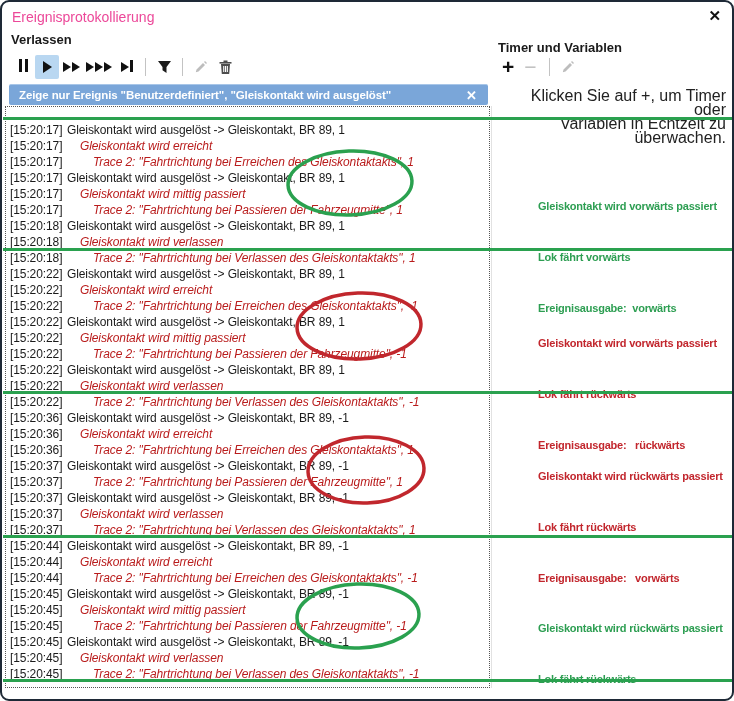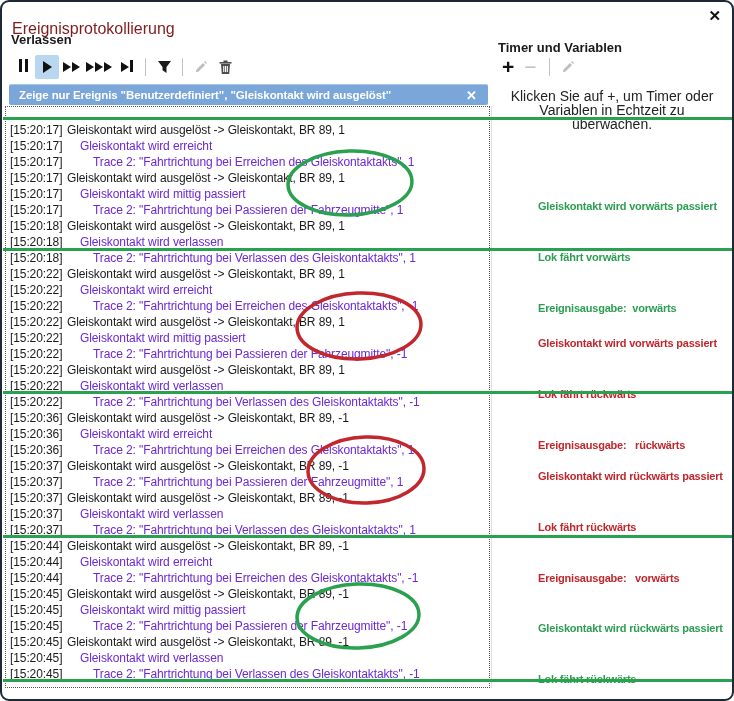--- a/index.html
+++ b/index.html
@@ -4,21 +4,21 @@
 <style>
   html,body{margin:0;padding:0;background:#ffffff;}
   *{box-sizing:border-box;}
   .window{
     position:relative;width:734px;height:701px;background:#fff;
     border:2px solid #1e2936;border-radius:9px;overflow:hidden;
     font-family:"Liberation Sans",sans-serif;color:#1a1a1a;
   }
   
   .titlebar{position:absolute;left:0;top:0;width:100%;height:30px;}
-  .title{position:absolute;left:10px;top:18px;font-size:16px;color:#7f1d1d;}
+  .title{position:absolute;left:10px;top:7px;font-size:14px;color:#ec4899;}
   .win-close{position:absolute;right:11px;top:5px;font-size:15px;font-weight:bold;color:#111;cursor:pointer;line-height:18px;}
   
   .h-left{position:absolute;left:9px;top:30px;font-size:13px;font-weight:bold;}
   .h-right{position:absolute;left:496px;top:30px;font-size:13px;font-weight:bold;margin-top:8px;}
   
   .toolbar{position:absolute;left:9px;top:52px;height:26px;display:flex;align-items:center;}
   .tbtn{height:24px;min-width:24px;display:flex;align-items:center;justify-content:center;padding:0 3px;border-radius:2px;}
   .tbtn.active{background:#b9d7f1;}
   .tsep{width:1px;height:18px;background:#c3c3c3;margin:0 6px;}
   .tri{width:0;height:0;border-top:6px solid transparent;border-bottom:6px solid transparent;border-left:9px solid #111;display:inline-block;}
@@ -41,27 +41,27 @@
   
   .log{
     position:absolute;left:3px;top:104px;width:485px;height:582px;
     border:1px dotted #555;background:#fff;overflow:hidden;padding-top:15px;
   }
   .row{height:16px;line-height:16px;font-size:12px;white-space:nowrap;overflow:hidden;padding-left:4px;letter-spacing:-0.1px;}
   .time{display:inline-block;width:57px;}
   .msg.lvl1{margin-left:13px;}
   .msg.lvl2{margin-left:26px;}
   .c-black{color:#1a1a1a;}
-  .c-blue{color:#6d28d9;}
+  .c-blue{color:#b91c1c;font-style:italic;}
   
   .divider{position:absolute;left:489px;top:104px;width:1px;height:582px;background:#e2e2e2;}
   
   .instruction{
-    position:absolute;left:496px;top:87px;width:228px;text-align:center;
-    font-size:14px;color:#222;line-height:14px;white-space:pre-line;
+    position:absolute;left:496px;top:87px;width:228px;text-align:right;
+    font-size:16px;color:#222;line-height:14px;white-space:pre-line;
   }
   
   .ann{position:absolute;left:536px;width:208px;font-size:11px;font-weight:bold;line-height:17px;letter-spacing:-0.2px;white-space:pre;}
   .ann.g{color:#2d9e52;}
   .ann.r{color:#c2262d;}
   .ann0{top:162px;}
   .ann1{top:299px;}
   .ann2{top:432px;}
   .ann3{top:584px;}
   

